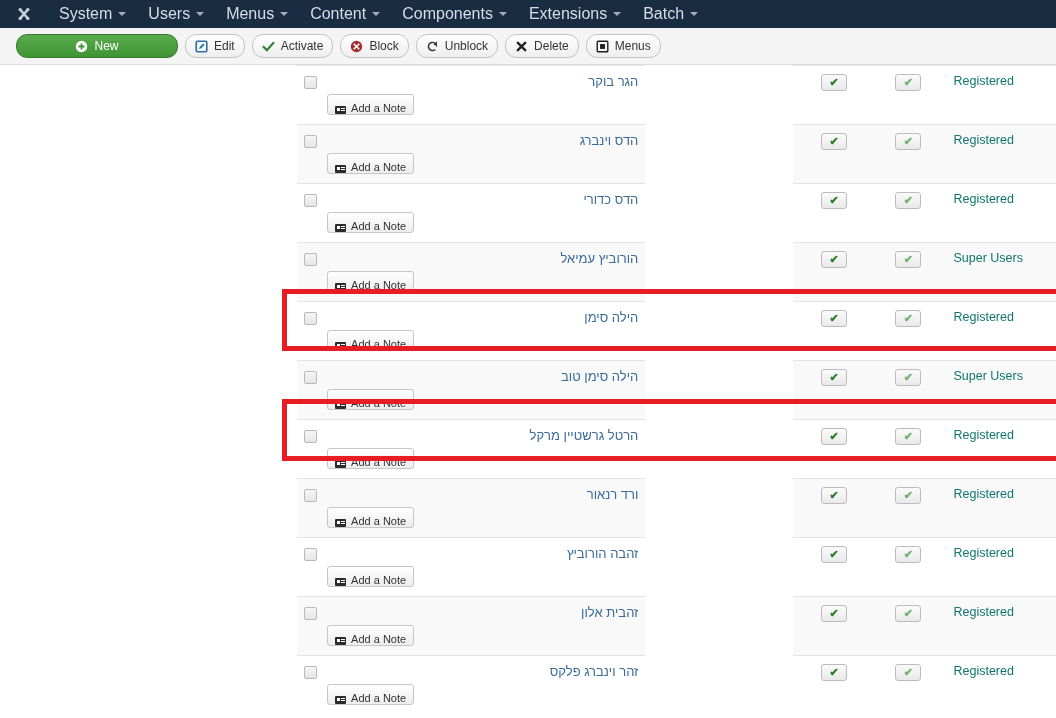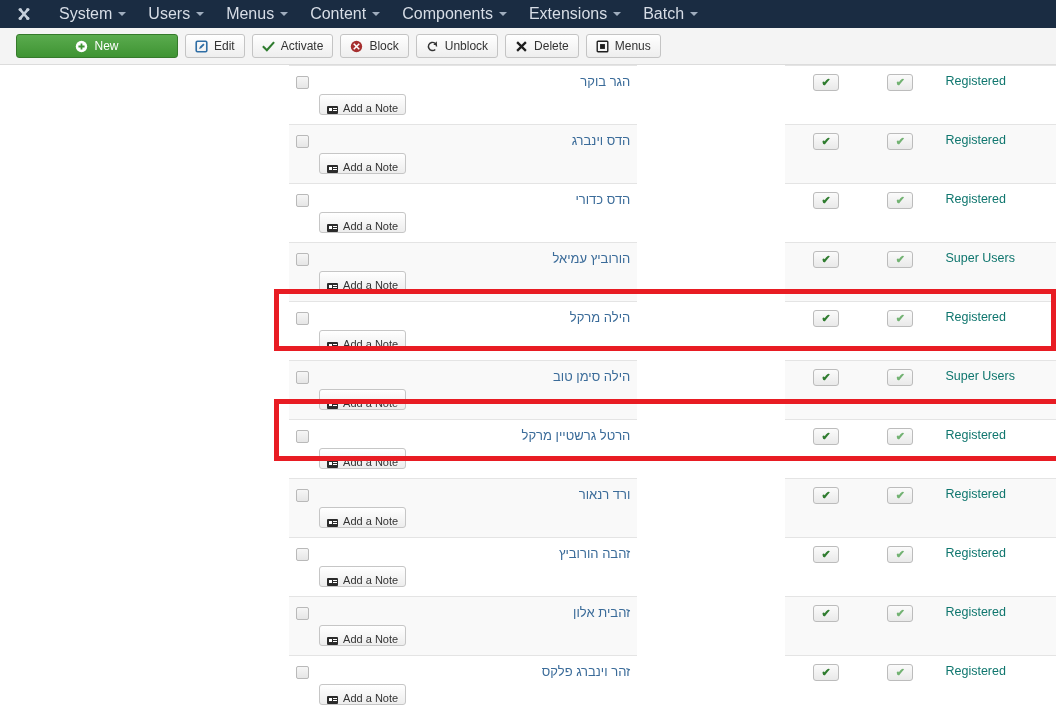--- a/index.html
+++ b/index.html
@@ -49,21 +49,21 @@
     background: #f4f4f4;
     border-bottom: 1px solid #dcdcdc;
     display: flex;
     align-items: center;
     padding: 0 16px;
     gap: 7px;
   }
   .btn {
     height: 24px;
     border: 1px solid #c4c4c4;
-    border-radius: 3px;
+    border-radius: 11px;
     background: linear-gradient(#ffffff, #eeeeee);
     color: #333;
     font-size: 12px;
     display: inline-flex;
     align-items: center;
     justify-content: center;
     gap: 6px;
     padding: 0 9px;
     cursor: pointer;
     white-space: nowrap;
@@ -76,20 +76,21 @@
     font-weight: normal;
   }
   .ico { display: inline-flex; align-items: center; }
 
   
   .page {
     position: relative;
     width: 932px;
     height: 653px;
     background: #ffffff;
+    margin-left: 8px;
   }
   .table-wrap {
     position: absolute;
     left: 289px;
     top: 0;
     width: 767px;
   }
   table.users {
     border-collapse: collapse;
     width: 767px;
@@ -358,21 +359,21 @@
             <td class="col-en"><span class="state-btn">
                 <span class="chk-dark">✔</span>
               </span></td>
             <td class="col-act"><span class="state-btn">
                 <span class="chk-light">✔</span>
               </span></td>
             <td class="col-group"><span class="group-txt">Super Users</span></td>
           </tr>
           <tr>
             <td class="col-chk"><span class="row-chk"></span></td>
-            <td class="col-name"><div class="uname" dir="rtl">הילה מרקל</div><div class="note-btn">
+            <td class="col-name"><div class="uname" dir="rtl">הילה סימן</div><div class="note-btn">
                 <span class="card-ico"></span>
                 <span>Add a Note</span>
               </div></td>
             <td class="col-user"><span class="uname-txt">hil</span></td>
             <td class="col-en"><span class="state-btn">
                 <span class="chk-dark">✔</span>
               </span></td>
             <td class="col-act"><span class="state-btn">
                 <span class="chk-light">✔</span>
               </span></td>

